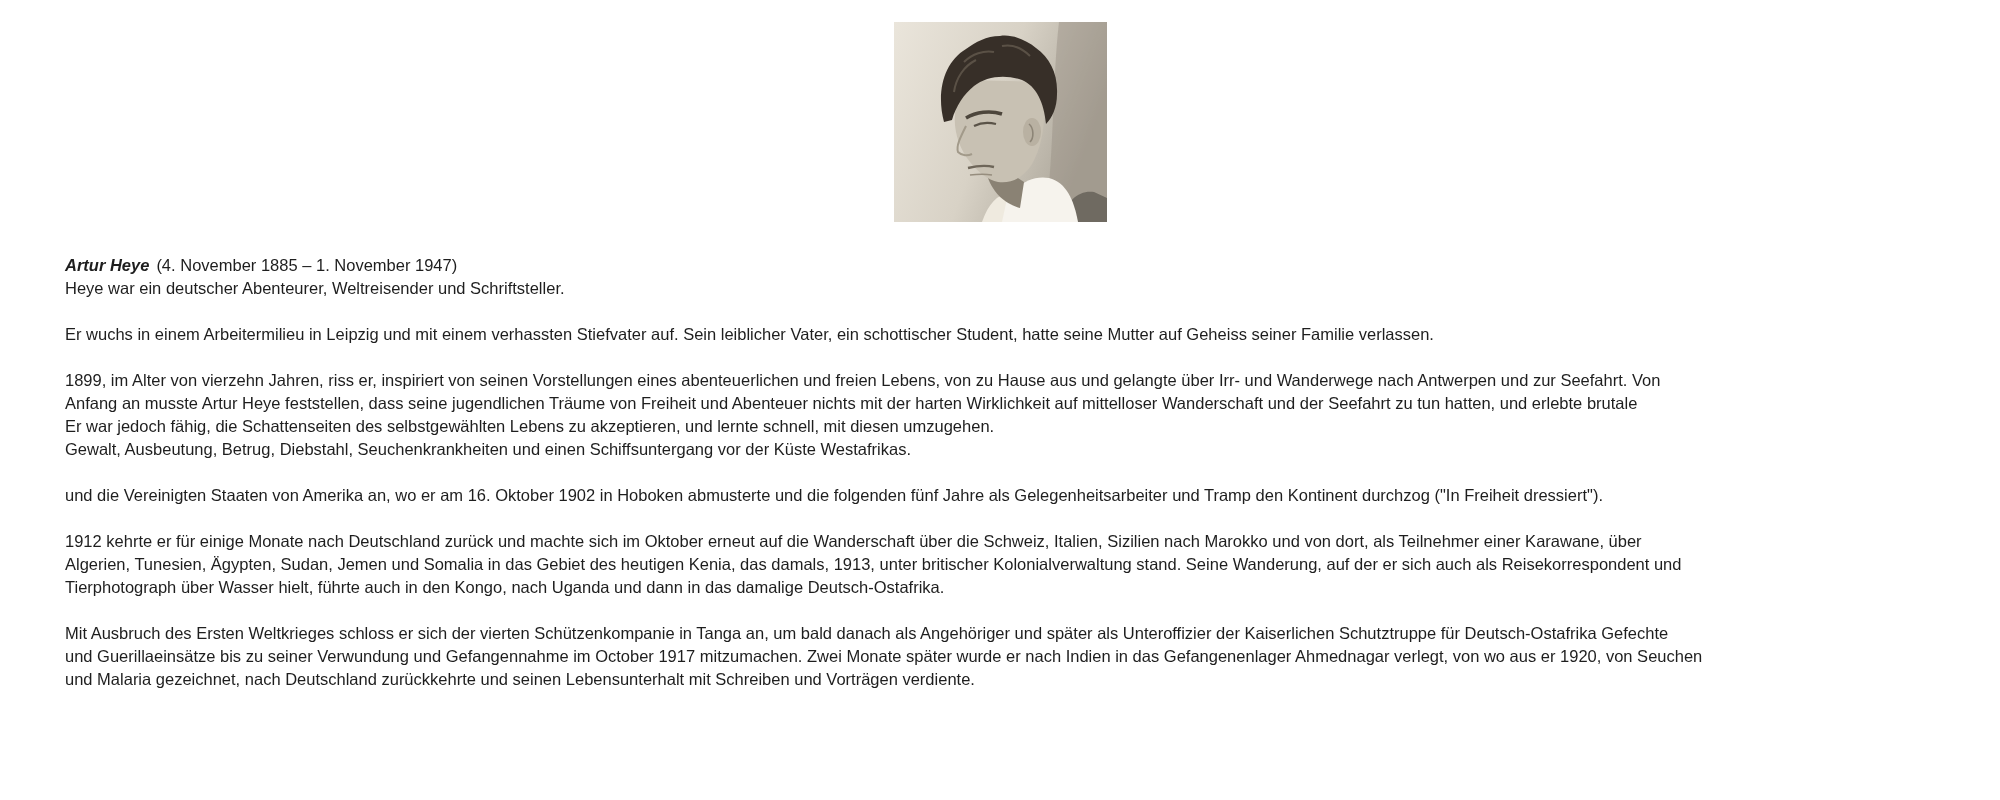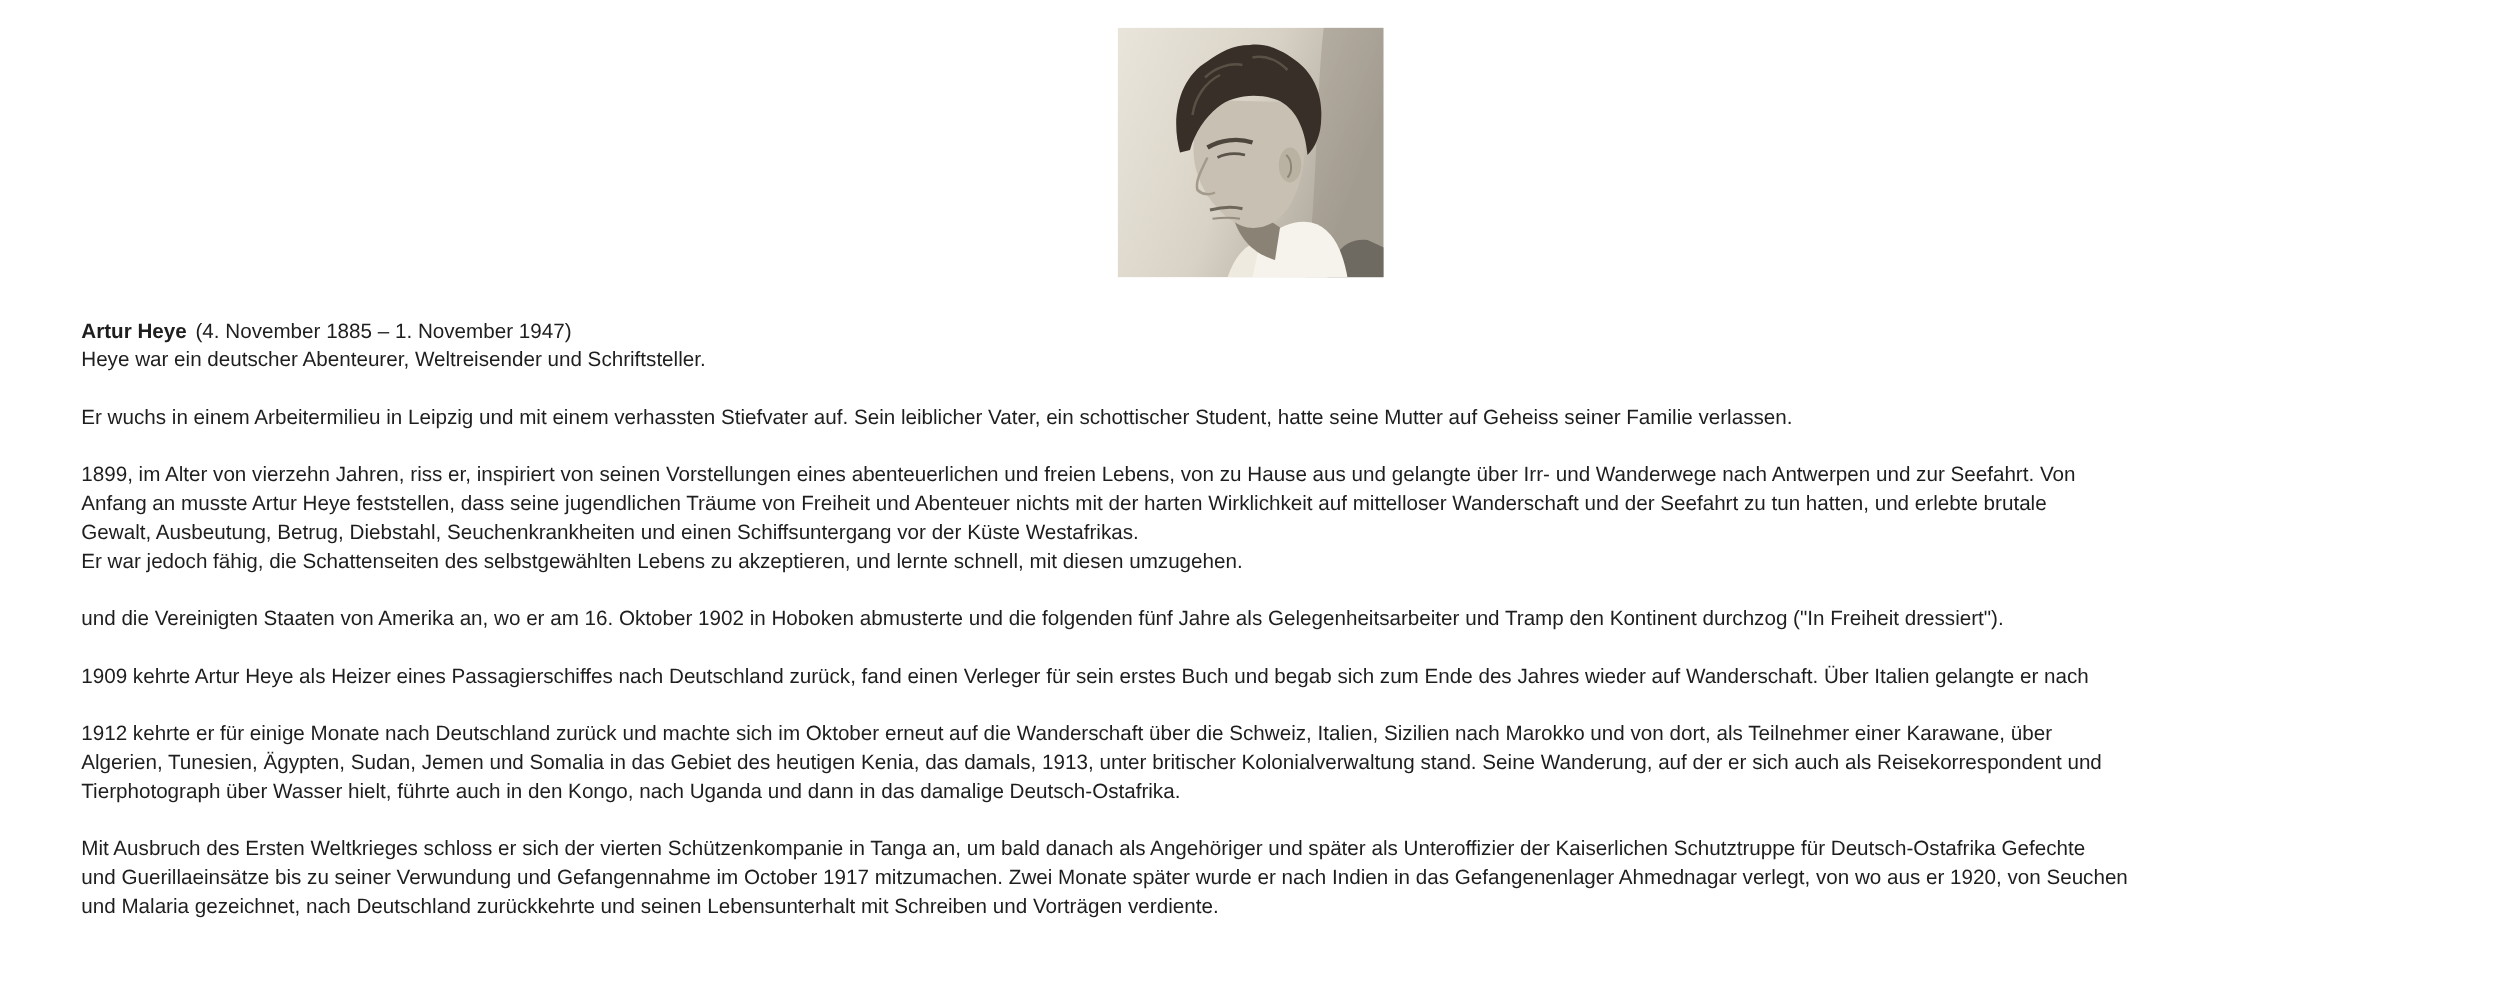--- a/index.html
+++ b/index.html
@@ -36,20 +36,21 @@
     line-height: 23px;
   }
   .paragraph {
     margin: 0 0 23px 0;
   }
   .line {
     white-space: nowrap;
   }
   .name {
     font-weight: bold;
+    font-style: italic;
   }
   .dates {
     margin-left: 7px;
   }
 </style>
 </head>
 <body>
 
 <div class="page">
 
@@ -88,28 +89,27 @@
       </div>
       <div class="line">Heye war ein deutscher Abenteurer, Weltreisender und Schriftsteller.</div>
     </div>
     <div>
         <div class="paragraph">
           <div class="line">Er wuchs in einem Arbeitermilieu in Leipzig und mit einem verhassten Stiefvater auf. Sein leiblicher Vater, ein schottischer Student, hatte seine Mutter auf Geheiss seiner Familie verlassen.</div>
         </div>
         <div class="paragraph">
           <div class="line">1899, im Alter von vierzehn Jahren, riss er, inspiriert von seinen Vorstellungen eines abenteuerlichen und freien Lebens, von zu Hause aus und gelangte über Irr- und Wanderwege nach Antwerpen und zur Seefahrt. Von</div>
           <div class="line">Anfang an musste Artur Heye feststellen, dass seine jugendlichen Träume von Freiheit und Abenteuer nichts mit der harten Wirklichkeit auf mittelloser Wanderschaft und der Seefahrt zu tun hatten, und erlebte brutale</div>
+          <div class="line">Er war jedoch fähig, die Schattenseiten des selbstgewählten Lebens zu akzeptieren, und lernte schnell, mit diesen umzugehen.</div>
           <div class="line">Gewalt, Ausbeutung, Betrug, Diebstahl, Seuchenkrankheiten und einen Schiffsuntergang vor der Küste Westafrikas.</div>
-          <div class="line">Er war jedoch fähig, die Schattenseiten des selbstgewählten Lebens zu akzeptieren, und lernte schnell, mit diesen umzugehen.</div>
         </div>
         <div class="paragraph">
           <div class="line">und die Vereinigten Staaten von Amerika an, wo er am 16. Oktober 1902 in Hoboken abmusterte und die folgenden fünf Jahre als Gelegenheitsarbeiter und Tramp den Kontinent durchzog ("In Freiheit dressiert").</div>
         </div>
         <div class="paragraph">
-          <div class="line">1909 kehrte Artur Heye als Heizer eines Passagierschiffes nach Deutschland zurück, fand einen Verleger für sein erstes Buch und begab sich zum Ende des Jahres wieder auf Wanderschaft. Über Italien gelangte er nach</div>
         </div>
         <div class="paragraph">
           <div class="line">1912 kehrte er für einige Monate nach Deutschland zurück und machte sich im Oktober erneut auf die Wanderschaft über die Schweiz, Italien, Sizilien nach Marokko und von dort, als Teilnehmer einer Karawane, über</div>
           <div class="line">Algerien, Tunesien, Ägypten, Sudan, Jemen und Somalia in das Gebiet des heutigen Kenia, das damals, 1913, unter britischer Kolonialverwaltung stand. Seine Wanderung, auf der er sich auch als Reisekorrespondent und</div>
           <div class="line">Tierphotograph über Wasser hielt, führte auch in den Kongo, nach Uganda und dann in das damalige Deutsch-Ostafrika.</div>
         </div>
         <div class="paragraph">
           <div class="line">Mit Ausbruch des Ersten Weltkrieges schloss er sich der vierten Schützenkompanie in Tanga an, um bald danach als Angehöriger und später als Unteroffizier der Kaiserlichen Schutztruppe für Deutsch-Ostafrika Gefechte</div>
           <div class="line">und Guerillaeinsätze bis zu seiner Verwundung und Gefangennahme im October 1917 mitzumachen. Zwei Monate später wurde er nach Indien in das Gefangenenlager Ahmednagar verlegt, von wo aus er 1920, von Seuchen</div>
           <div class="line">und Malaria gezeichnet, nach Deutschland zurückkehrte und seinen Lebensunterhalt mit Schreiben und Vorträgen verdiente.</div>

